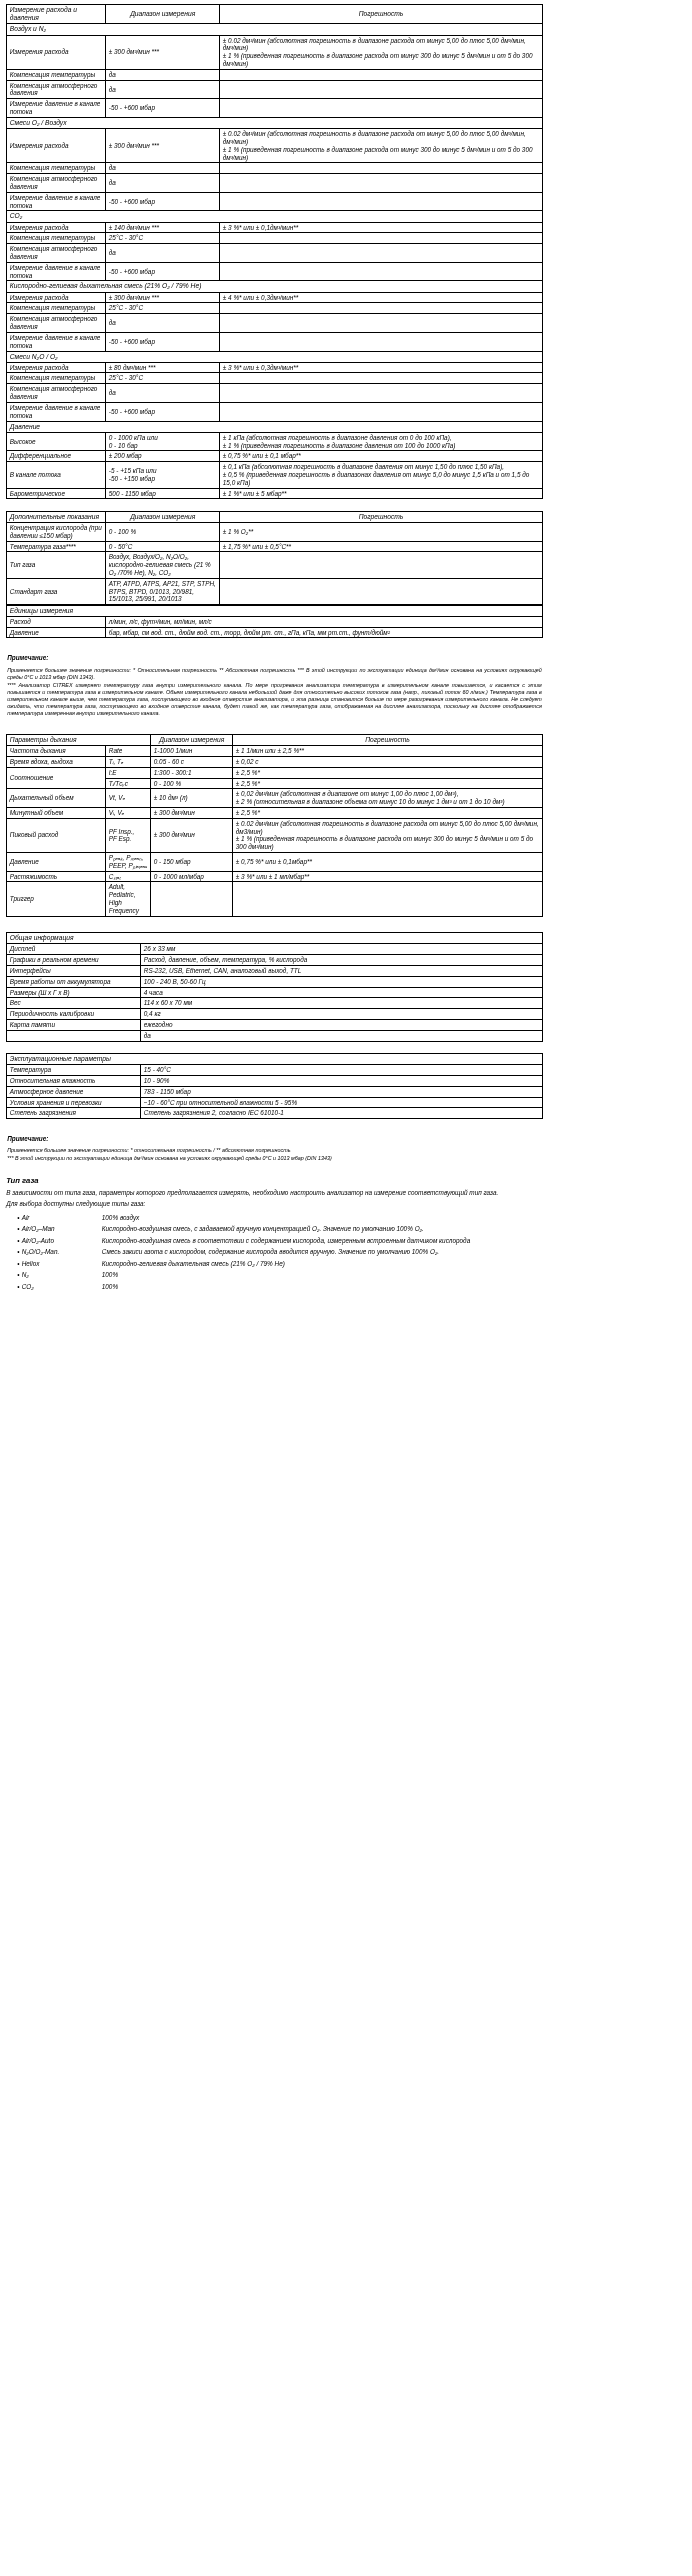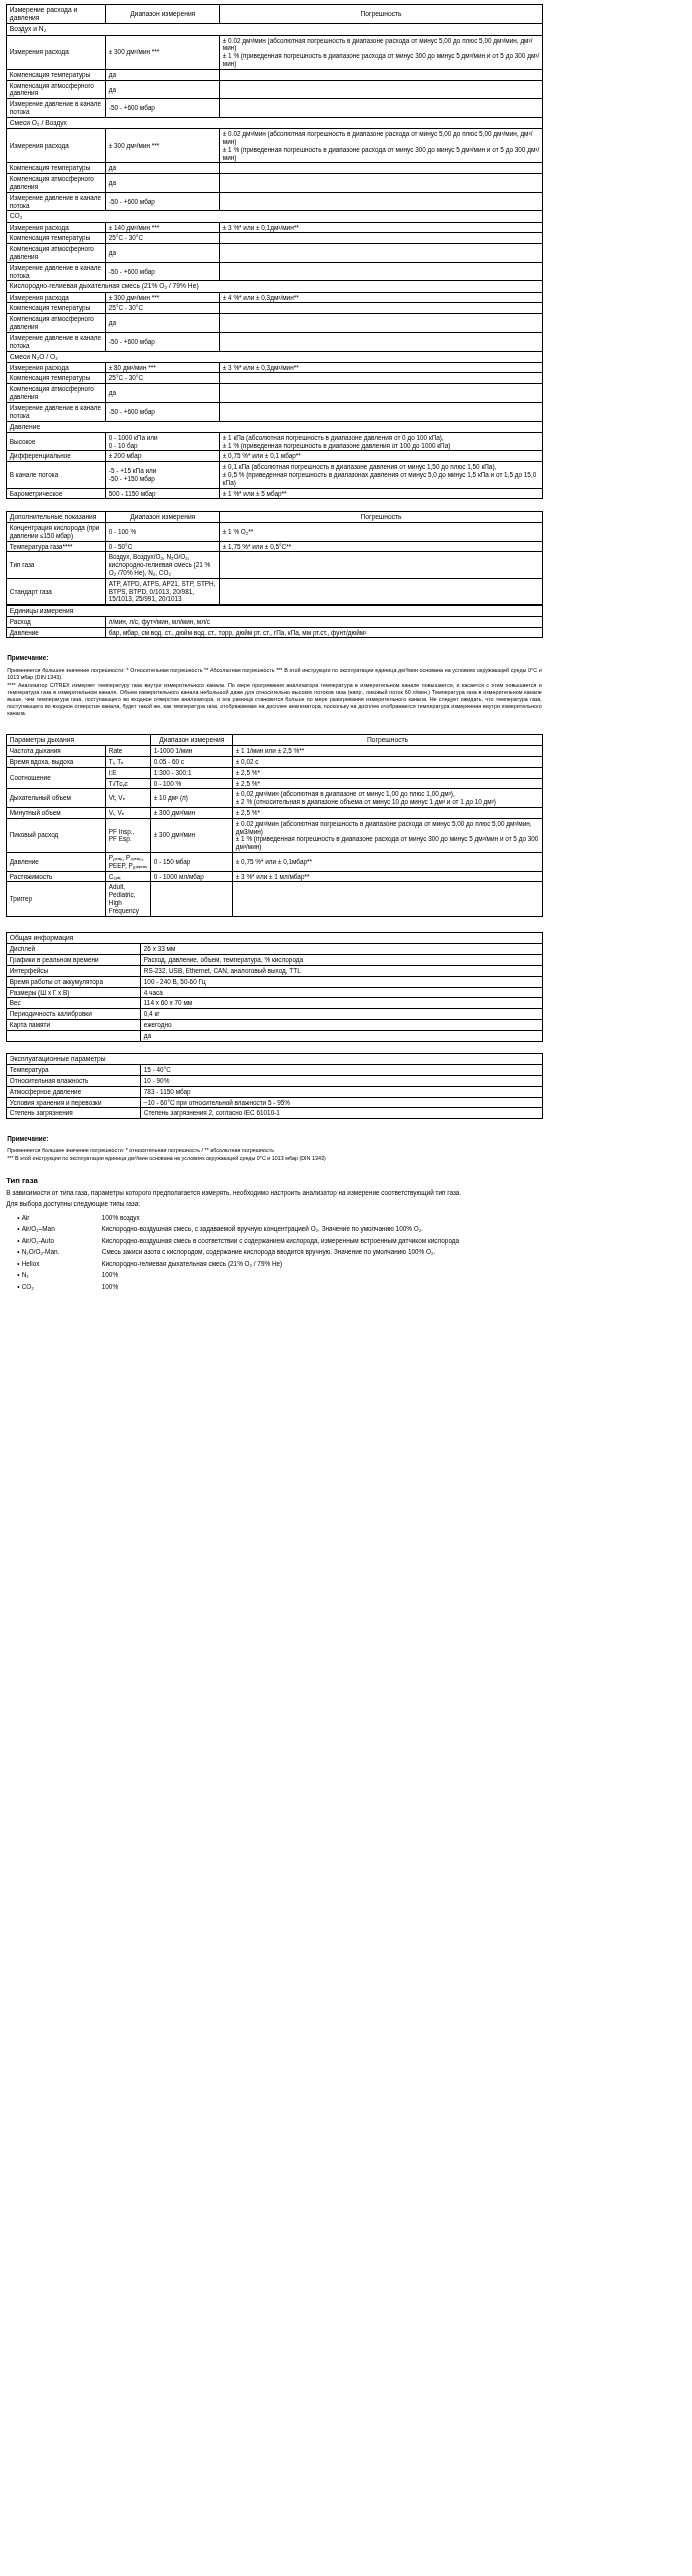--- a/index.html
+++ b/index.html
@@ -11,20 +11,21 @@
   body {
     width: 692px;
     font-family: "Liberation Sans", sans-serif;
     color: #000000;
     -webkit-font-smoothing: none;
   }
   .page {
     width: 549px;
     box-sizing: border-box;
     padding: 4.1px 6.2px 10.3px 6.2px;
+    font-style: italic;
   }
 
   table.spec {
     width: 100%;
     border-collapse: collapse;
     table-layout: fixed;
     font-size: 6.4px;
     line-height: 1.22;
     margin-bottom: 0;
   }

